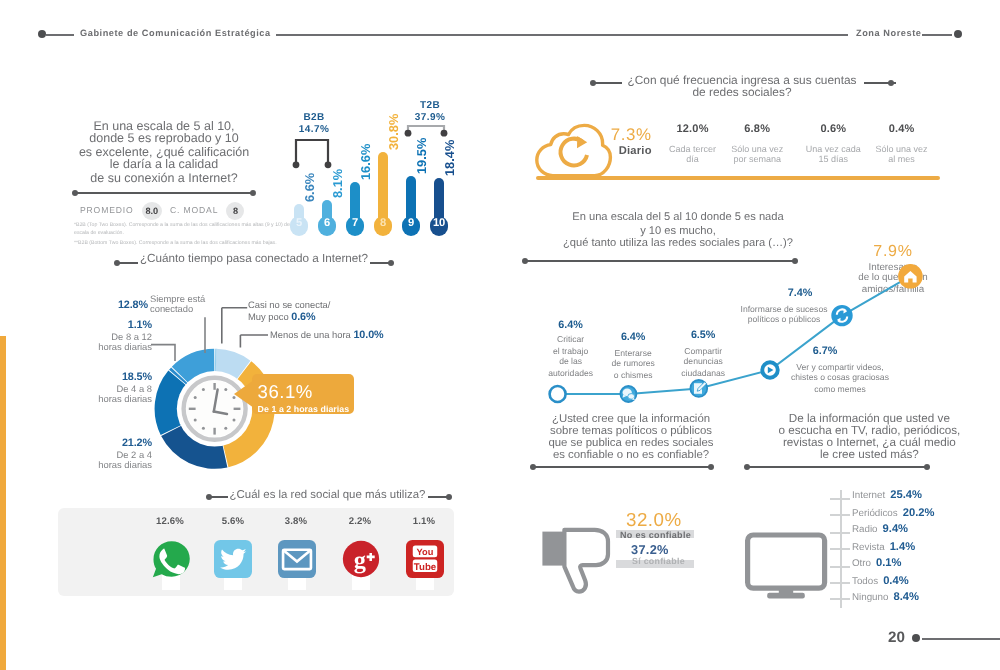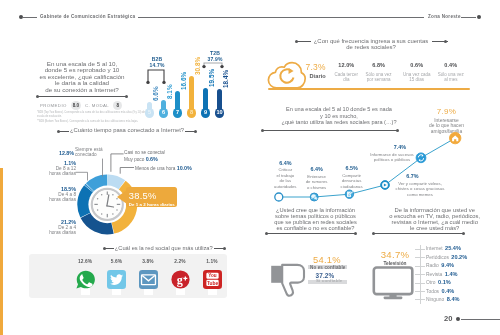--- a/index.html
+++ b/index.html
@@ -205,21 +205,21 @@
     <div><span>Muy poco</span> <span style="color:#1f5b91;font-weight:bold;font-size:5.4px;letter-spacing:-.05px;line-height:6.2px">0.6%</span></div>
   </div>
 
   <div class="abs" style="left:135px;top:165px;width:80px;font-size:4.7px;line-height:5.6px;color:#6d6e71;text-align:left;white-space:nowrap">
     <span>Menos de una hora</span>
     <span style="color:#1f5b91;font-weight:bold;font-size:5.4px;letter-spacing:-.05px;line-height:6.2px">10.0%</span>
   </div>
 
   <div class="abs" style="left:126px;top:187.4px;width:50.6px;height:19.4px;background:#eda93c;border-radius:2.5px"></div>
   <div class="abs" style="left:117px;top:189.6px;width:0;height:0;border-top:7.5px solid transparent;border-bottom:7.5px solid transparent;border-right:10px solid #eda93c"></div>
-  <div class="abs" style="left:128.8px;top:192.2px;font-size:9.3px;color:#fff;font-weight:normal;letter-spacing:.25px;line-height:9.3px">38.5%</div>
+  <div class="abs" style="left:128.8px;top:192.2px;font-size:9.3px;color:#fff;font-weight:normal;letter-spacing:.25px;line-height:9.3px">36.1%</div>
   <div class="abs" style="left:128.8px;top:201.8px;font-size:4.4px;color:#fff;font-weight:bold;letter-spacing:.03px;line-height:5.2px">De 1 a 2 horas diarias</div>
 
   <div class="qtext" style="left:114.8px;top:244.8px;width:100px;font-size:5.72px;text-align:left">¿Cuál es la red social que más utiliza?</div>
   <div class="abs" style="left:103.6px;top:247.8px;width:10px;height:1px;background:#58595b">
     <div class="qdot" style="left:-1px"></div>
   </div>
   <div class="abs" style="left:214px;top:247.8px;width:10px;height:1px;background:#58595b">
     <div class="qdot" style="left:9px"></div>
   </div>
 
@@ -327,21 +327,21 @@
   <div class="qtext ctr" style="left:269px;top:106.2px;width:140px;font-size:5.58px;line-height:6.4px">
     <div>En una escala del 5 al 10 donde 5 es nada</div>
     <div>y 10 es mucho,</div>
     <div>¿qué tanto utiliza las redes sociales para (…)?</div>
   </div>
   <div class="abs" style="left:262px;top:130px;width:136px;height:1px;background:#58595b">
     <div class="qdot" style="left:-1px"></div>
     <div class="qdot" style="left:134px"></div>
   </div>
 
-  <div class="abs ctr" style="left:415.5px;top:108px;width:62px;font-size:4.9px;line-height:5.6px;color:#808285">
+  <div class="abs ctr" style="left:415.5px;top:122px;width:62px;font-size:4.9px;line-height:5.6px;color:#808285">
     <div style="font-size:8.0px;color:#edab45;font-weight:normal;letter-spacing:.35px;margin-bottom:1.6px;line-height:8px">7.9%</div>
     <div>Interesarse</div>
     <div>de lo que hacen</div>
     <div>amigos/familia</div>
   </div>
 
   <svg class="abs" id="useschart" style="left:262px;top:130px" width="215" height="75" viewBox="0 0 215 75">
       <path d="M16.8 67 L52.2 67 L87.4 64.2 L123 55 L159 27.8 L193.2 8.1" fill="none" stroke="#3ba3cd" stroke-width="1"></path>
       <g>
         <circle cx="16.8" cy="67" r="4" fill="#ffffff" stroke="#2a8fc8" stroke-width="1.3"></circle>
@@ -417,42 +417,38 @@
   <div class="abs" style="left:266px;top:233px;width:90px;height:1px;background:#58595b">
     <div class="qdot" style="left:-1px"></div>
     <div class="qdot" style="left:88px"></div>
   </div>
 
   <svg class="abs" style="left:269px;top:262px" width="38" height="36" viewBox="0 0 38 36">
     <path d="M2.2 3.8 L13.2 3.8 L13.2 20.8 L2.2 20.8 Z" fill="#929497"></path>
     <path d="M13.2 2.9 L28.3 2.9 C32.3 2.9 35.0 5.2 35.0 8.7 L35.0 15.1 C35.0 18.4 32.3 20.6 29.0 20.6 L22.3 20.6 C21.3 20.6 20.8 21.2 21.2 22.1 L23.6 28.3 C24.8 31.3 22.9 33.8 20.5 33.8 C18.9 33.8 17.9 32.7 17.4 31.1 L13.2 21.3 Z" fill="none" stroke="#929497" stroke-width="2.1" stroke-linejoin="round" stroke-linecap="round"></path>
   </svg>
 
-  <div class="abs" style="left:313px;top:255.4px;font-size:9.4px;color:#edab45;letter-spacing:.25px;line-height:9.4px">54.1%</div>
+  <div class="abs" style="left:313px;top:255.4px;font-size:9.4px;color:#edab45;letter-spacing:.25px;line-height:9.4px">32.0%</div>
   <div class="abs" style="left:308.2px;top:264.5px;width:38.6px;height:4.8px;background:#d9dadc"></div>
   <div class="abs" style="left:310px;top:264.5px;font-size:4.5px;font-weight:bold;color:#6d6e71;line-height:5.0px;letter-spacing:.15px">No es confiable</div>
   <div class="abs" style="left:315.5px;top:272.8px;font-size:6.4px;color:#3a5f8f;font-weight:bold;letter-spacing:.15px;line-height:6.4px">37.2%</div>
   <div class="abs" style="left:308.2px;top:279.5px;width:38.6px;height:4.4px;background:#d9dadc"></div>
   <div class="abs" style="left:316px;top:279.4px;font-size:4.4px;font-weight:bold;color:#b0b2b4;line-height:4.6px;letter-spacing:.15px">Sí confiable</div>
 
   <div class="qtext ctr" style="left:374.7px;top:206.5px;width:120px;font-size:5.85px;line-height:6.15px">
     <div>De la información que usted ve</div>
     <div>o escucha en TV, radio, periódicos,</div>
     <div>revistas o Internet, ¿a cuál medio</div>
     <div>le cree usted más?</div>
   </div>
   <div class="abs" style="left:373px;top:233px;width:91px;height:1px;background:#58595b">
     <div class="qdot" style="left:-1px"></div>
     <div class="qdot" style="left:89px"></div>
   </div>
 
-  <div class="abs ctr" style="left:368px;top:250px;width:54px">
-    <div style="font-size:9.6px;color:#edab45;letter-spacing:.3px;line-height:10px">34.7%</div>
-    <div style="font-size:4.8px;font-weight:bold;color:#58595b;margin-top:1px">Televisión</div>
-  </div>
 
   <svg class="abs" style="left:371px;top:265px" width="44" height="36" viewBox="0 0 44 36">
     <rect x="2.8" y="2.5" width="38.5" height="26.6" rx="2.8" ry="2.8" fill="none" stroke="#929497" stroke-width="2.6"></rect>
     <rect x="18.4" y="29.1" width="7.2" height="3.2" fill="#929497"></rect>
     <rect x="12.6" y="31.4" width="18.8" height="2.8" rx="1.1" ry="1.1" fill="#929497"></rect>
   </svg>
 
   <div id="media-host">
       <div class="abs" style="left: 419.8px; top: 245.1px; width: 0.8px; height: 58.7px; background: rgb(209, 211, 212);"></div>
       <div class="abs" style="left: 415.3px; top: 248.7px; width: 9.5px; height: 0.8px; background: rgb(209, 211, 212);"></div>

